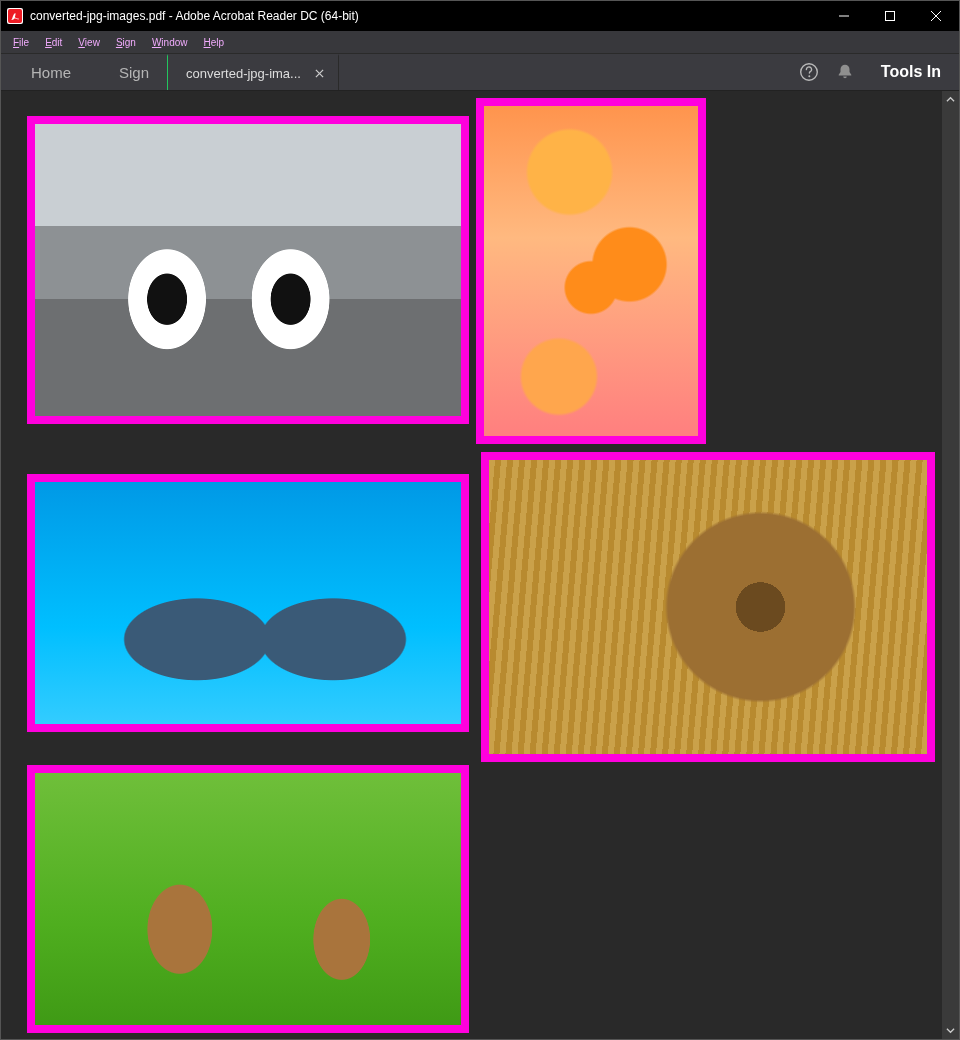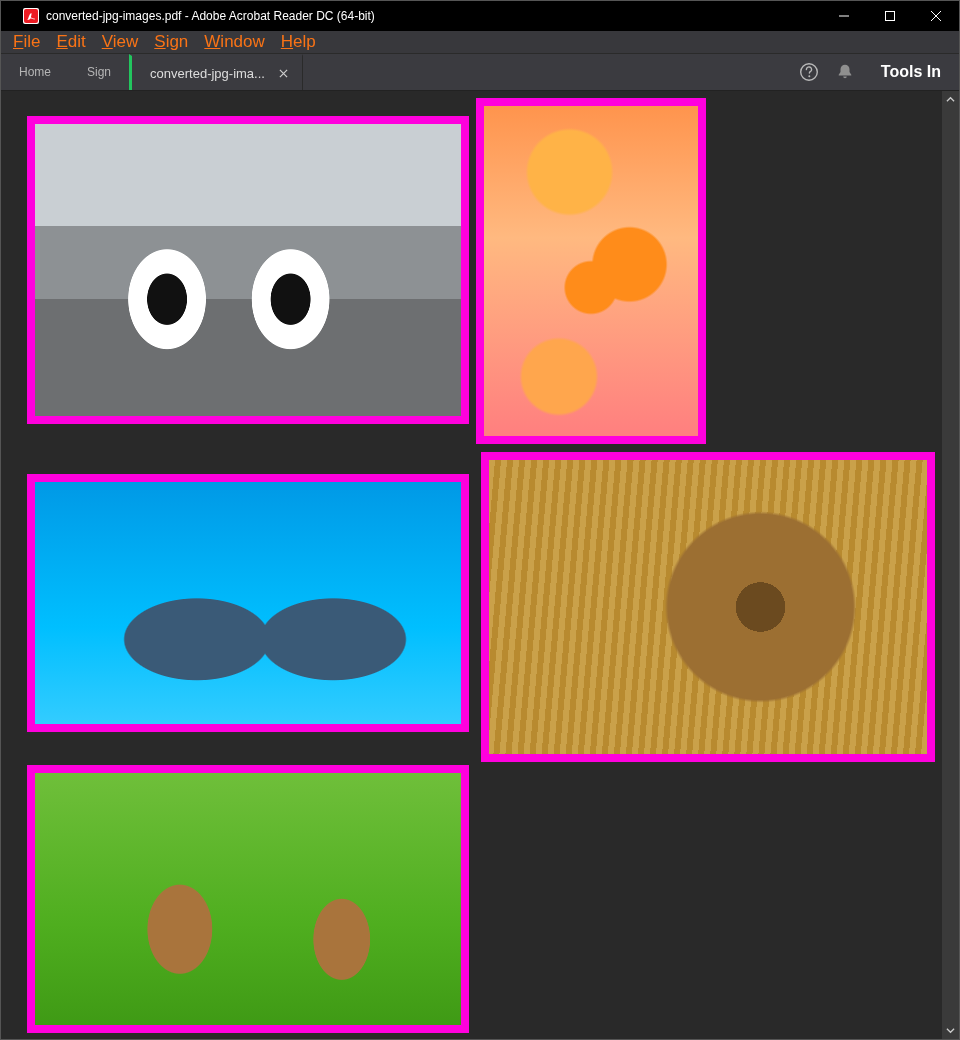--- a/index.html
+++ b/index.html
@@ -11,33 +11,33 @@
     --txt: #e8e8e8;
     --txt-dim: #b5b5b5;
     --tab-active-bg: #3b3b40;
     --tab-hover: #4a4a50;
     --win: 960px;
     --winh: 1040px;
   }
   html,body{margin:0;padding:0;background:#111;font-family:"Segoe UI",Arial,sans-serif;color:var(--txt);}
   .window{width:var(--win);height:var(--winh);background:var(--title-bg);display:flex;flex-direction:column;border:1px solid #555;box-sizing:border-box;position:relative;}
   
-  .titlebar{height:30px;background:#000;display:flex;align-items:center;padding:0 0 0 22px;font-size:12px;color:#fff;}
+  .titlebar{height:30px;background:#000;display:flex;align-items:center;padding:0 0 0 6px;font-size:12px;color:#fff;}
   .titlebar .appicon{width:16px;height:16px;margin-right:7px;}
   .titlebar .title{flex:1;white-space:nowrap;overflow:hidden;text-overflow:ellipsis;}
   .winbtns{display:flex;height:100%;}
   .winbtn{width:46px;display:flex;align-items:center;justify-content:center;color:#fff;}
   
-  .menubar{height:22px;background:var(--menu-bg);display:flex;align-items:stretch;padding:0 4px;font-size:17px;color:#f97316;border-bottom:1px solid #2a2a2a;}
+  .menubar{height:22px;background:var(--menu-bg);display:flex;align-items:stretch;padding:0 4px;font-size:10px;color:#f0abfc;border-bottom:1px solid #2a2a2a;}
   .menubar .mi{padding:0 8px;display:flex;align-items:center;cursor:default;}
   .menubar .mi u{text-decoration:underline;}
   
   .toolbar{height:36px;background:var(--toolbar-bg);display:flex;align-items:stretch;border-bottom:1px solid #222;}
-  .toolbar .navbtn{padding:0 18px;display:flex;align-items:center;font-size:12px;color:var(--txt-dim);cursor:default;}
-  .tab{display:flex;align-items:center;gap:10px;padding:0 10px 0 18px;font-size:13px;background:var(--tab-active-bg);border-top:2px solid transparent;color:#ddd;max-width:170px;border-left:3px solid #22c55e;border-right:1px solid #2a2a2a;}
+  .toolbar .navbtn{padding:0 18px;display:flex;align-items:center;font-size:15px;color:var(--txt-dim);cursor:default;margin-left:12px;}
+  .tab{display:flex;align-items:center;gap:10px;padding:0 10px 0 18px;font-size:13px;background:var(--tab-active-bg);border-top:2px solid transparent;color:#ddd;max-width:170px;border-left:1px solid #22c55e;border-right:1px solid #2a2a2a;}
   .tab .tabtitle{white-space:nowrap;overflow:hidden;text-overflow:ellipsis;flex:1;}
   .tab .x{font-size:13px;color:#ccc;padding:0 4px;}
   .toolbar .spacer{flex:1;}
   .ticon{width:36px;display:flex;align-items:center;justify-content:center;color:#b8b8b8;}
   .signin{padding:0 18px;display:flex;align-items:center;font-size:16px;font-weight:600;color:#fff;}
   
   .docwrap{flex:1;display:flex;background:var(--doc-bg);overflow:hidden;position:relative;}
   .docpage{flex:1;position:relative;overflow:auto;}
   .scroll{position:absolute;top:0;right:0;bottom:0;width:17px;background:#3a3a3a;display:flex;flex-direction:column;align-items:center;justify-content:space-between;color:#ccc;font-size:9px;}
   .scroll .arrow{height:17px;display:flex;align-items:center;justify-content:center;width:100%;}

